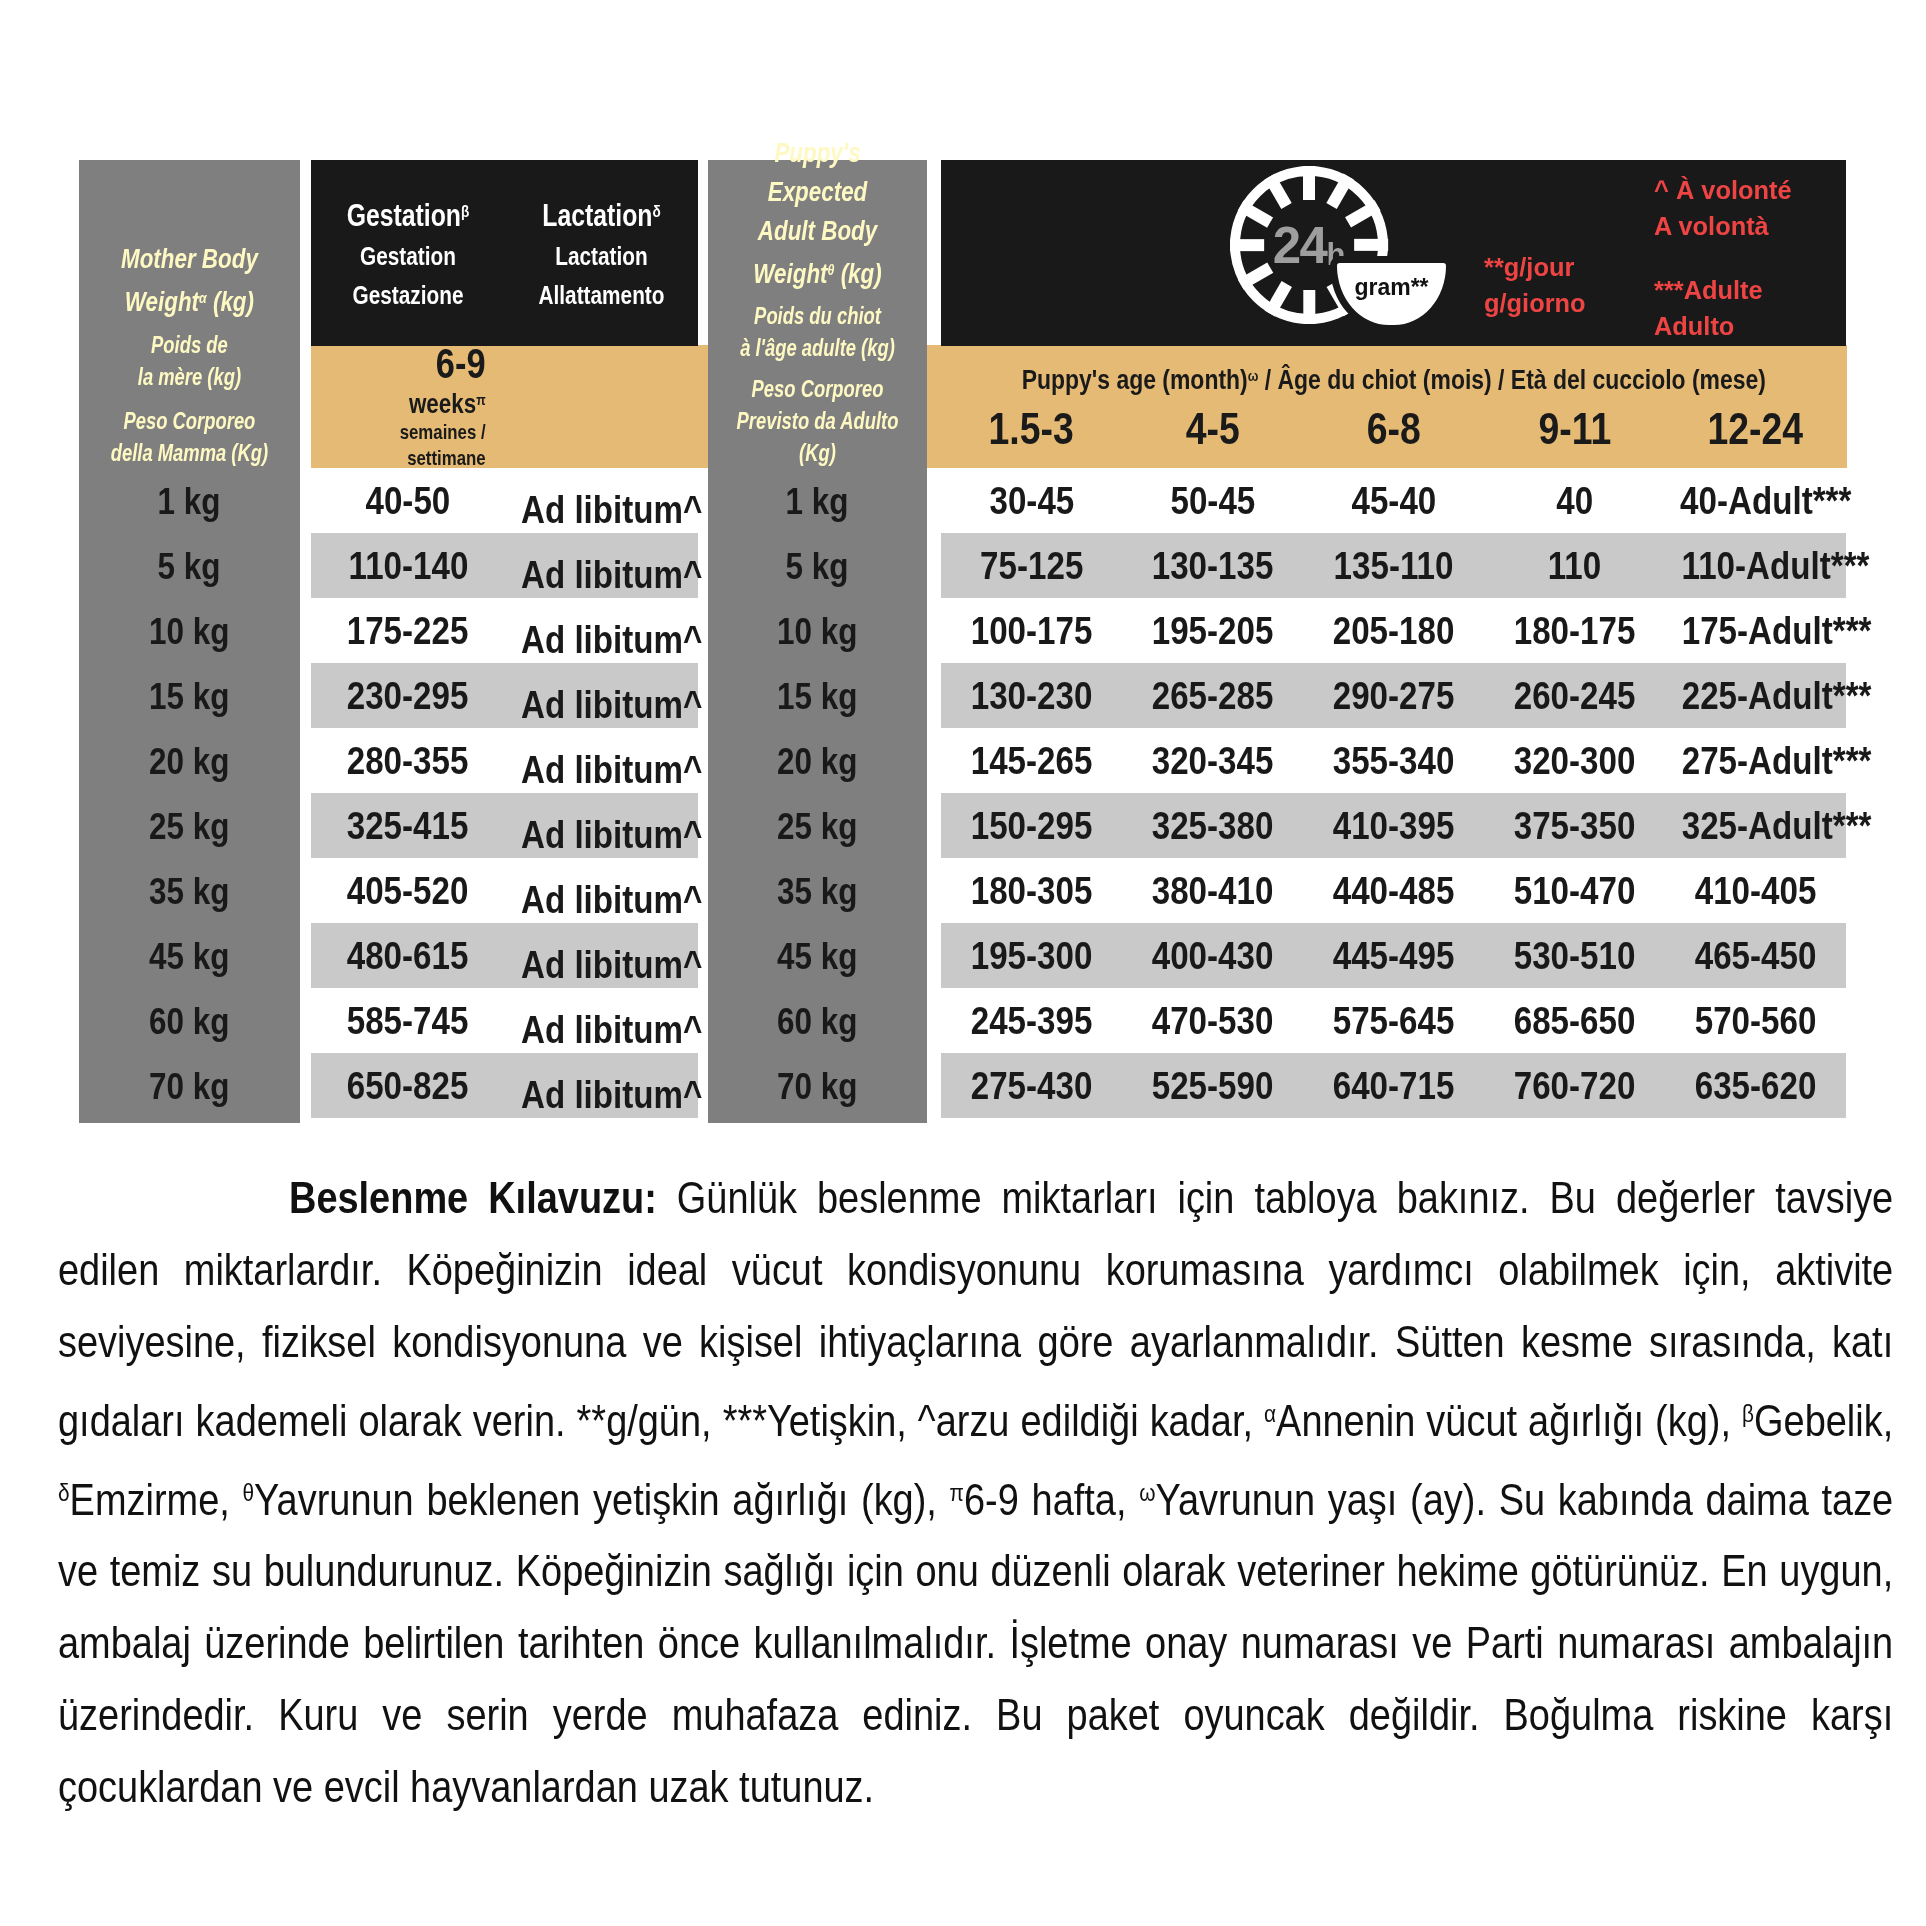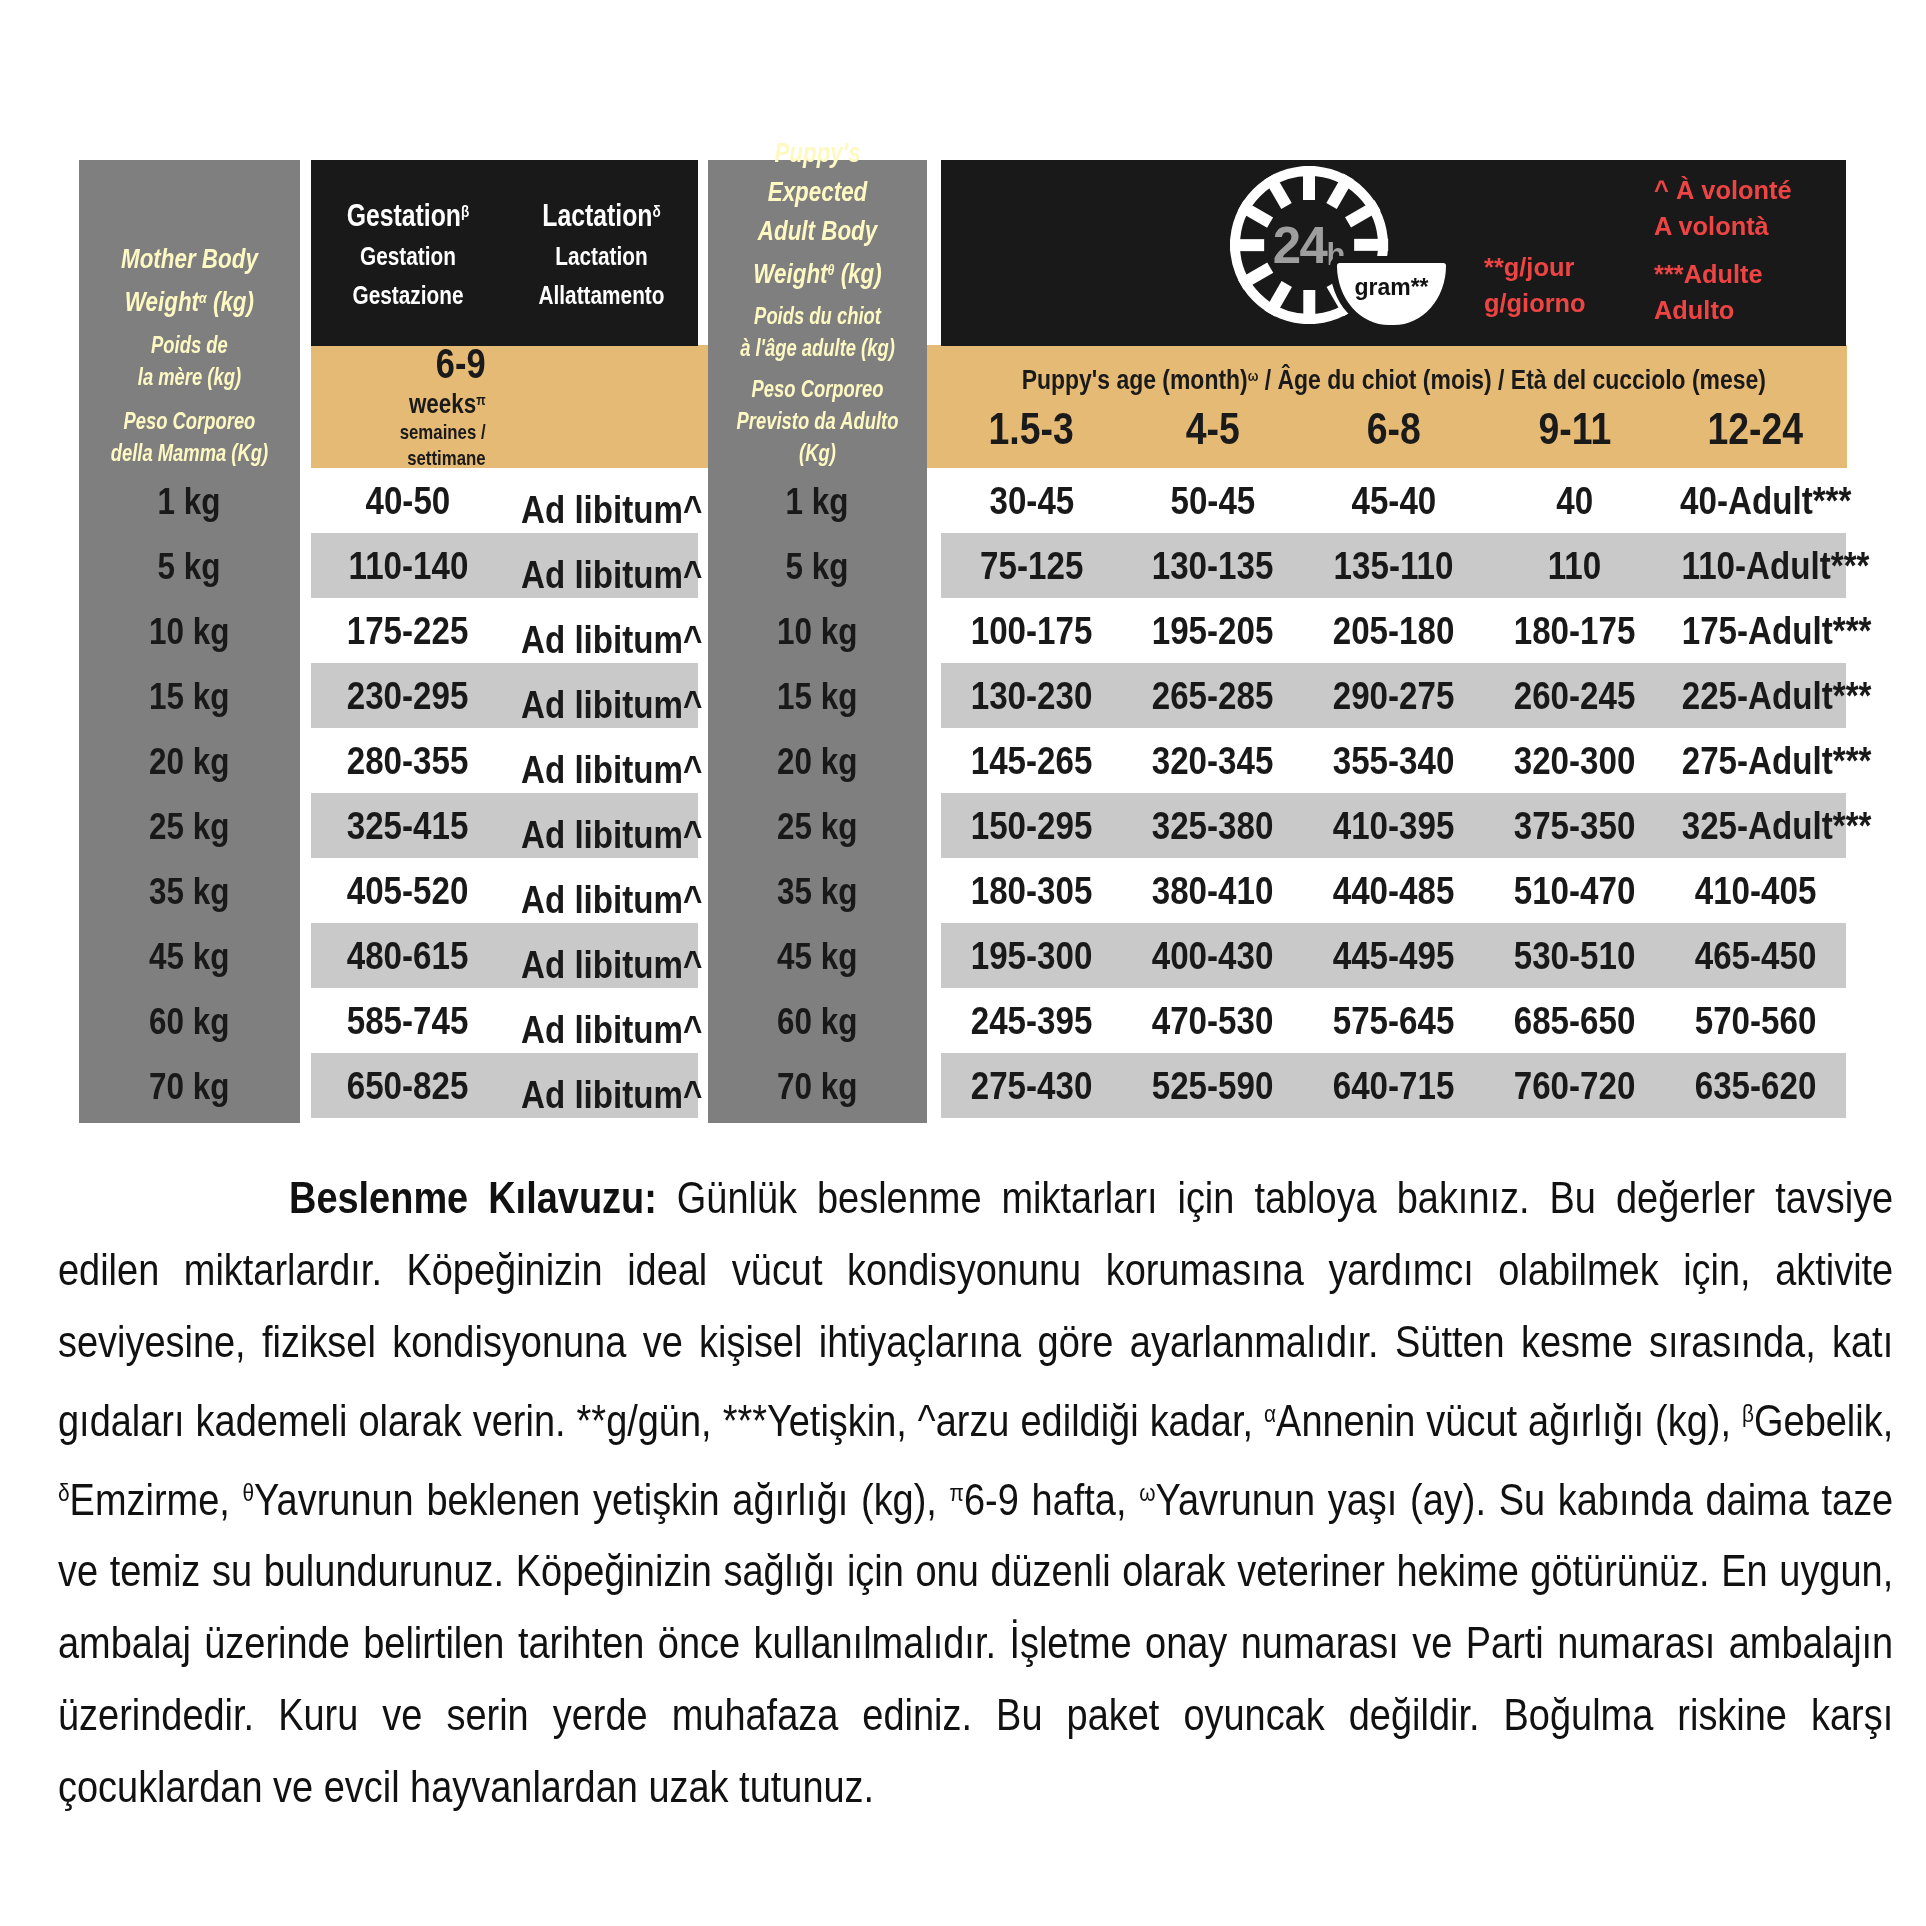--- a/index.html
+++ b/index.html
@@ -259,21 +259,21 @@
     </div>
 
     <div class="abs bowl" style="left:389px; top:96px; width:123px; height:76px;">
       <span class="bowl-text">gram**</span>
     </div>
 
     <div class="abs legend pre" style="left:543px; top:89px;">**g/jour
 g/giorno</div>
     <div class="abs legend pre" style="left:713px; top:12.3px;">^ À volonté
 A volontà</div>
-    <div class="abs legend pre" style="left:713px; top:96px;">***Adulte
+    <div class="abs legend pre" style="left:713px; top:112px;">***Adulte
 Adulto</div>
   </div>
 
   <div class="abs age-box" style="left:941px; top:345px;">
     <div class="age-title"><span class="cond"><span>Puppy's age (month)</span><span class="sup">ω</span><span>  /  Âge du chiot (mois)  /  Età del cucciolo (mese)</span></span></div>
     <div class="age-row">
       <div class="age-cell"><span class="cond">1.5-3</span></div>
       <div class="age-cell"><span class="cond">4-5</span></div>
       <div class="age-cell"><span class="cond">6-8</span></div>
       <div class="age-cell"><span class="cond">9-11</span></div>

